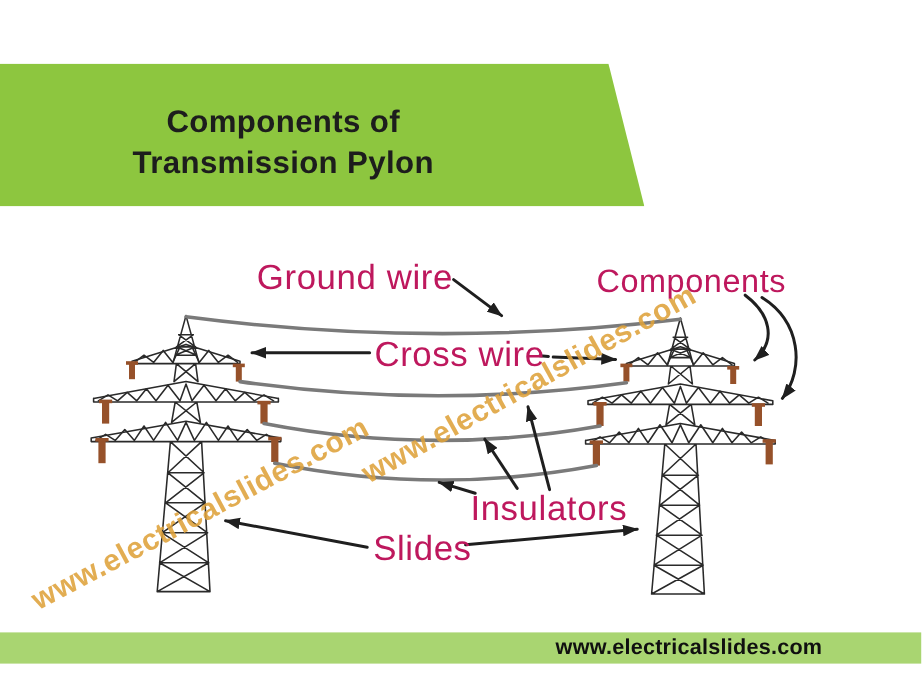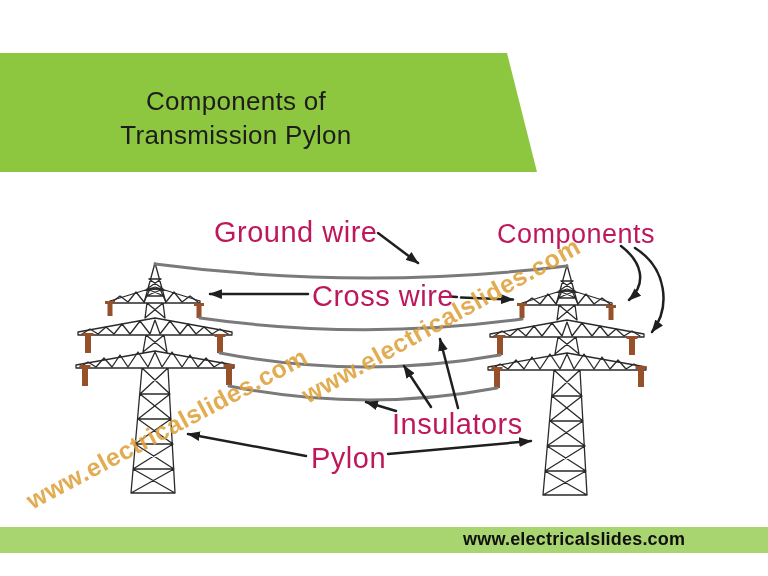--- a/index.html
+++ b/index.html
@@ -2,21 +2,21 @@
 <html><head>
 <meta charset="utf-8">
 <style>
   html,body{margin:0;padding:0;background:#ffffff;}
   #slide{position:relative;width:768px;height:576px;background:#ffffff;overflow:hidden;
          font-family:"Liberation Sans",sans-serif;}
   
   #banner{position:absolute;left:0;top:53px;width:540px;height:119px;background:#8dc63f;
           clip-path:polygon(0 0,507px 0,537px 119px,0 119px);}
   #title{position:absolute;left:0;top:84px;width:472px;text-align:center;
-         font-size:26px;font-weight:normal;line-height:34px;color:#1d1d1d;letter-spacing:.3px;}
+         font-size:26px;font-weight:bold;line-height:34px;color:#1d1d1d;letter-spacing:.3px;}
   
   #scene{position:absolute;left:0;top:0;width:768px;height:576px;}
   .truss{fill:none;stroke-width:1.3;stroke-linecap:round;stroke-linejoin:round;}
   .wire{fill:none;stroke-width:3;stroke-linecap:round;}
   .arrow{fill:none;stroke-width:2.5;stroke-linecap:round;}
   
   .lbl{position:absolute;color:#be185d;font-size:29px;line-height:1.05;letter-spacing:.5px;white-space:nowrap;}
   #lbl-ground{left:214px;top:217px;}
   #lbl-insulators{left:497px;top:220px;font-size:27px;}
   #lbl-crossarms{left:312px;top:281px;}
@@ -109,18 +109,18 @@
     </g>
   </svg>
 
   <div class="wm" id="wm-a">www.electricalslides.com</div>
   <div class="wm" id="wm-b">www.electricalslides.com</div>
 
   <div class="lbl" id="lbl-ground">Ground wire</div>
   <div class="lbl" id="lbl-insulators">Components</div>
   <div class="lbl" id="lbl-crossarms">Cross wire</div>
   <div class="lbl" id="lbl-conductor">Insulators</div>
-  <div class="lbl" id="lbl-pylon">Pylon</div>
+  <div class="lbl" id="lbl-pylon">Slides</div>
 
   <div id="footer-bar"></div>
   <div id="footer-site">www.electricalslides.com</div>
 
 </div>
 
 </body></html>

